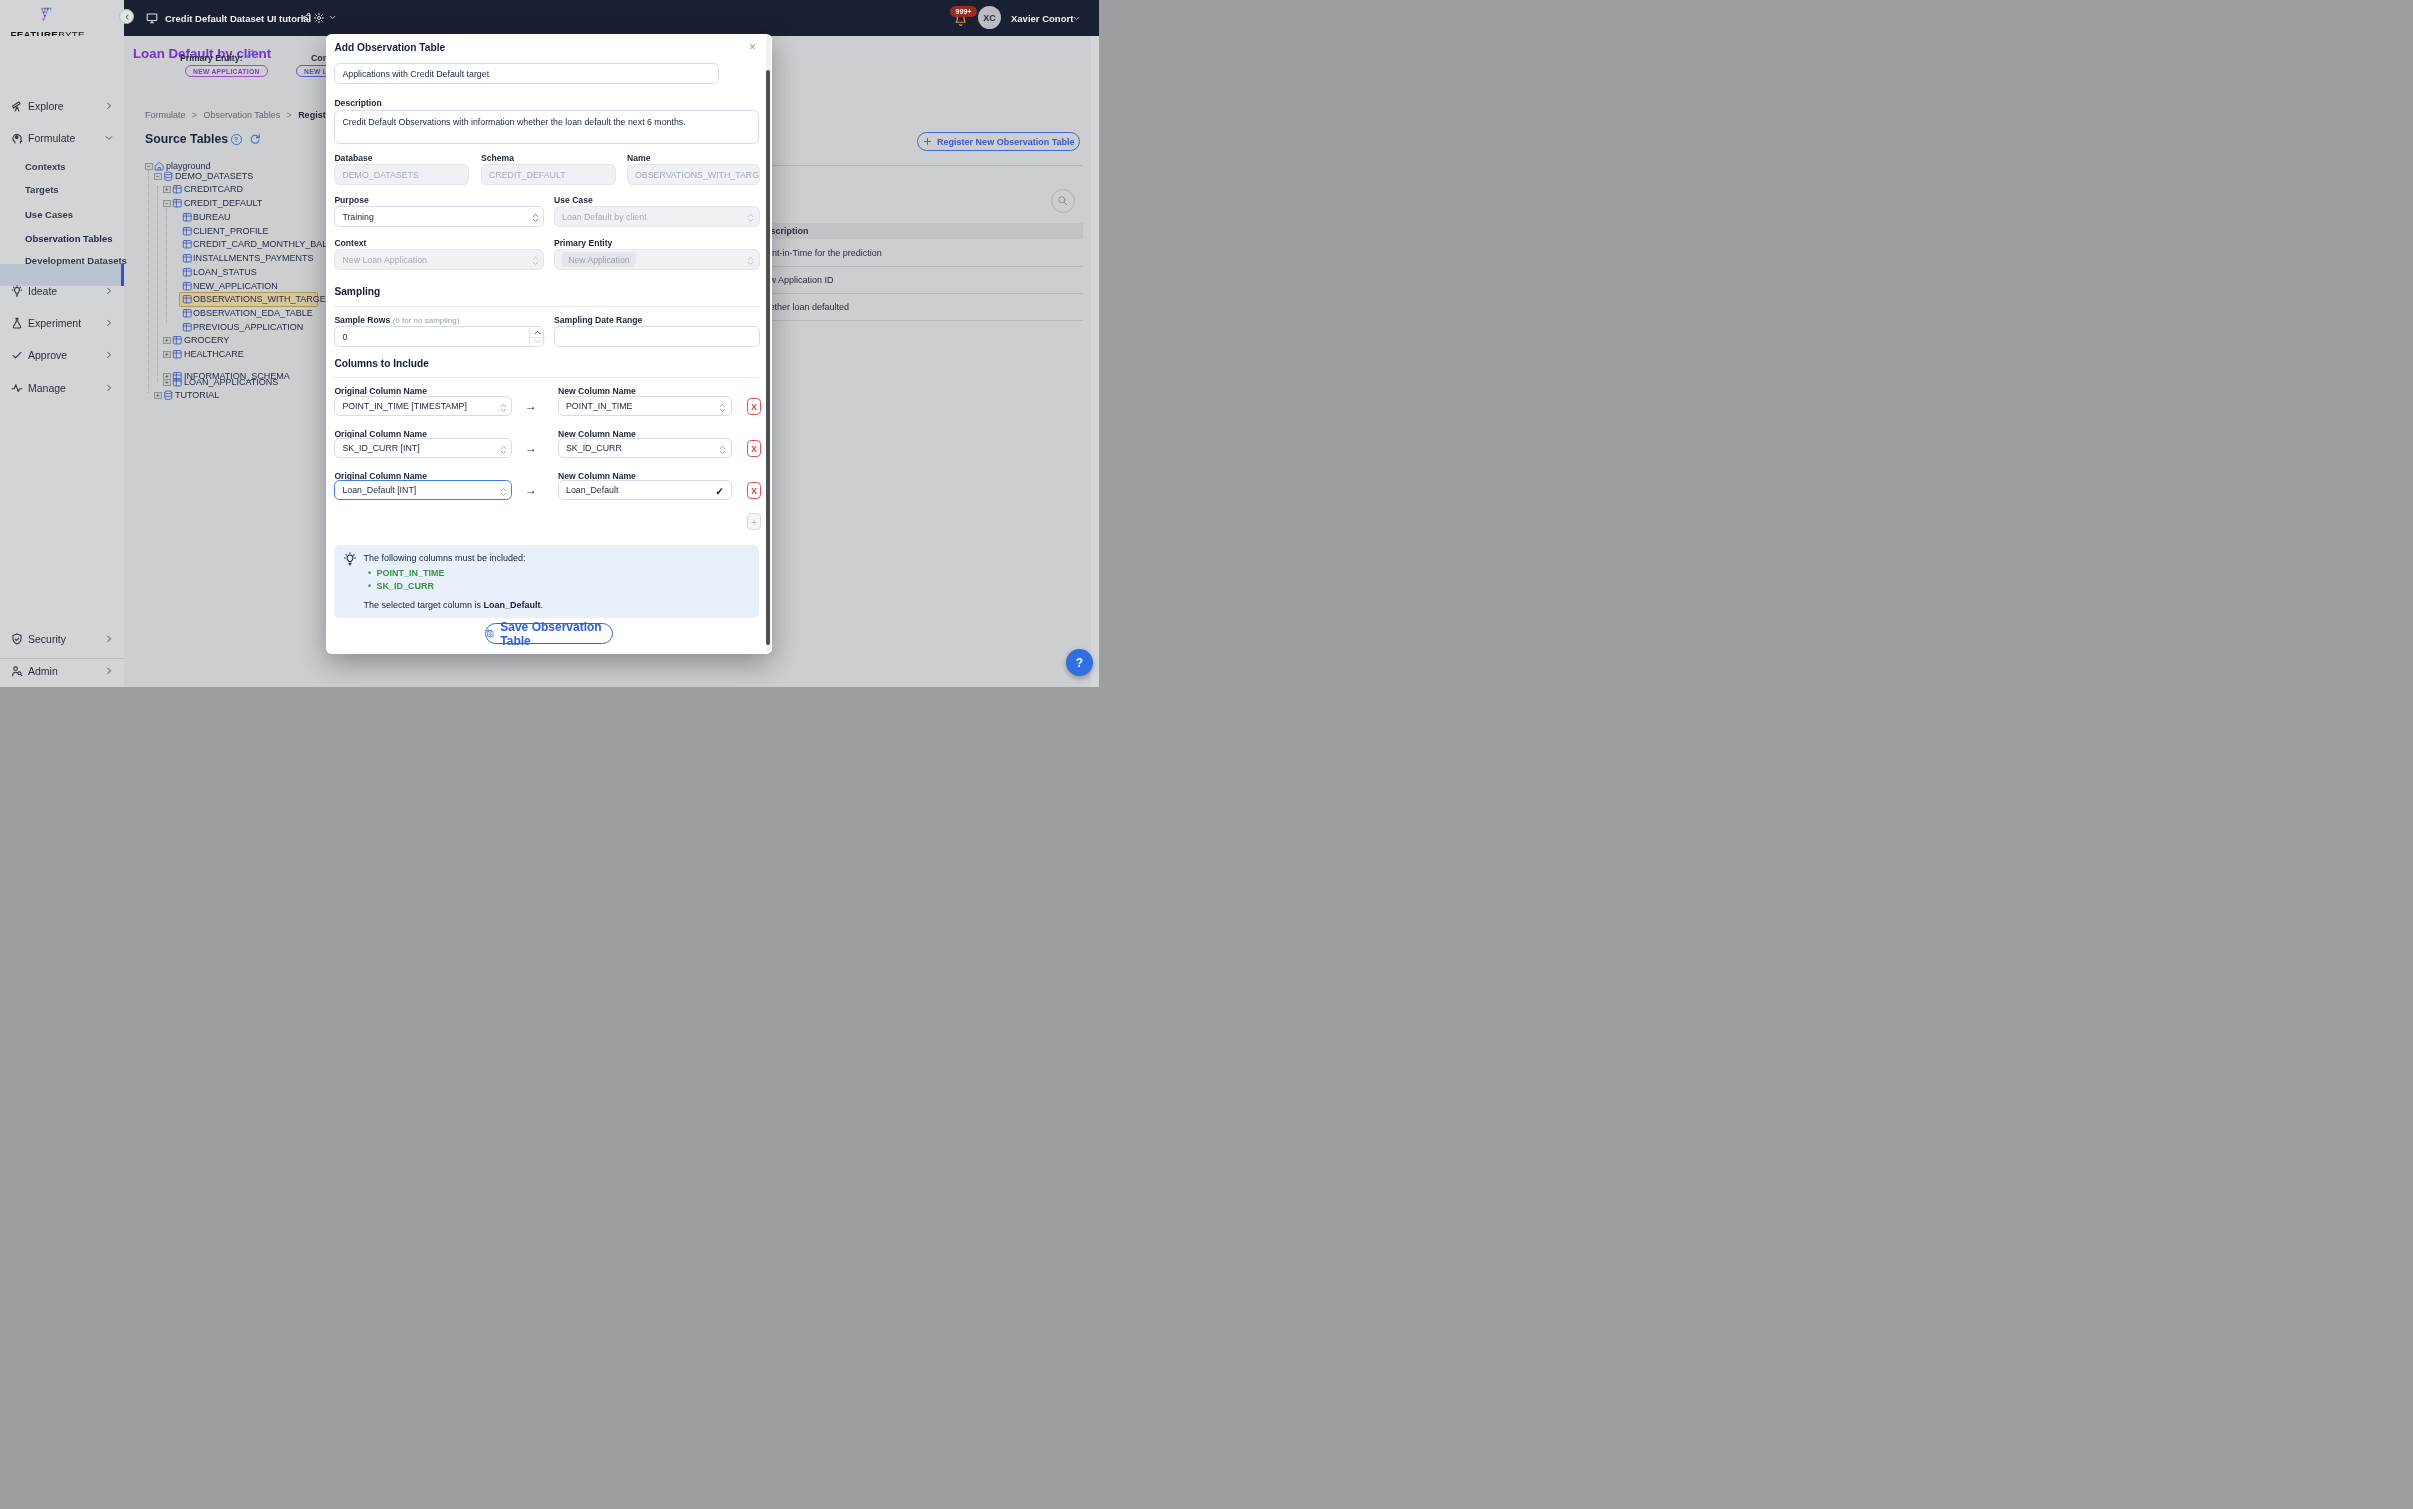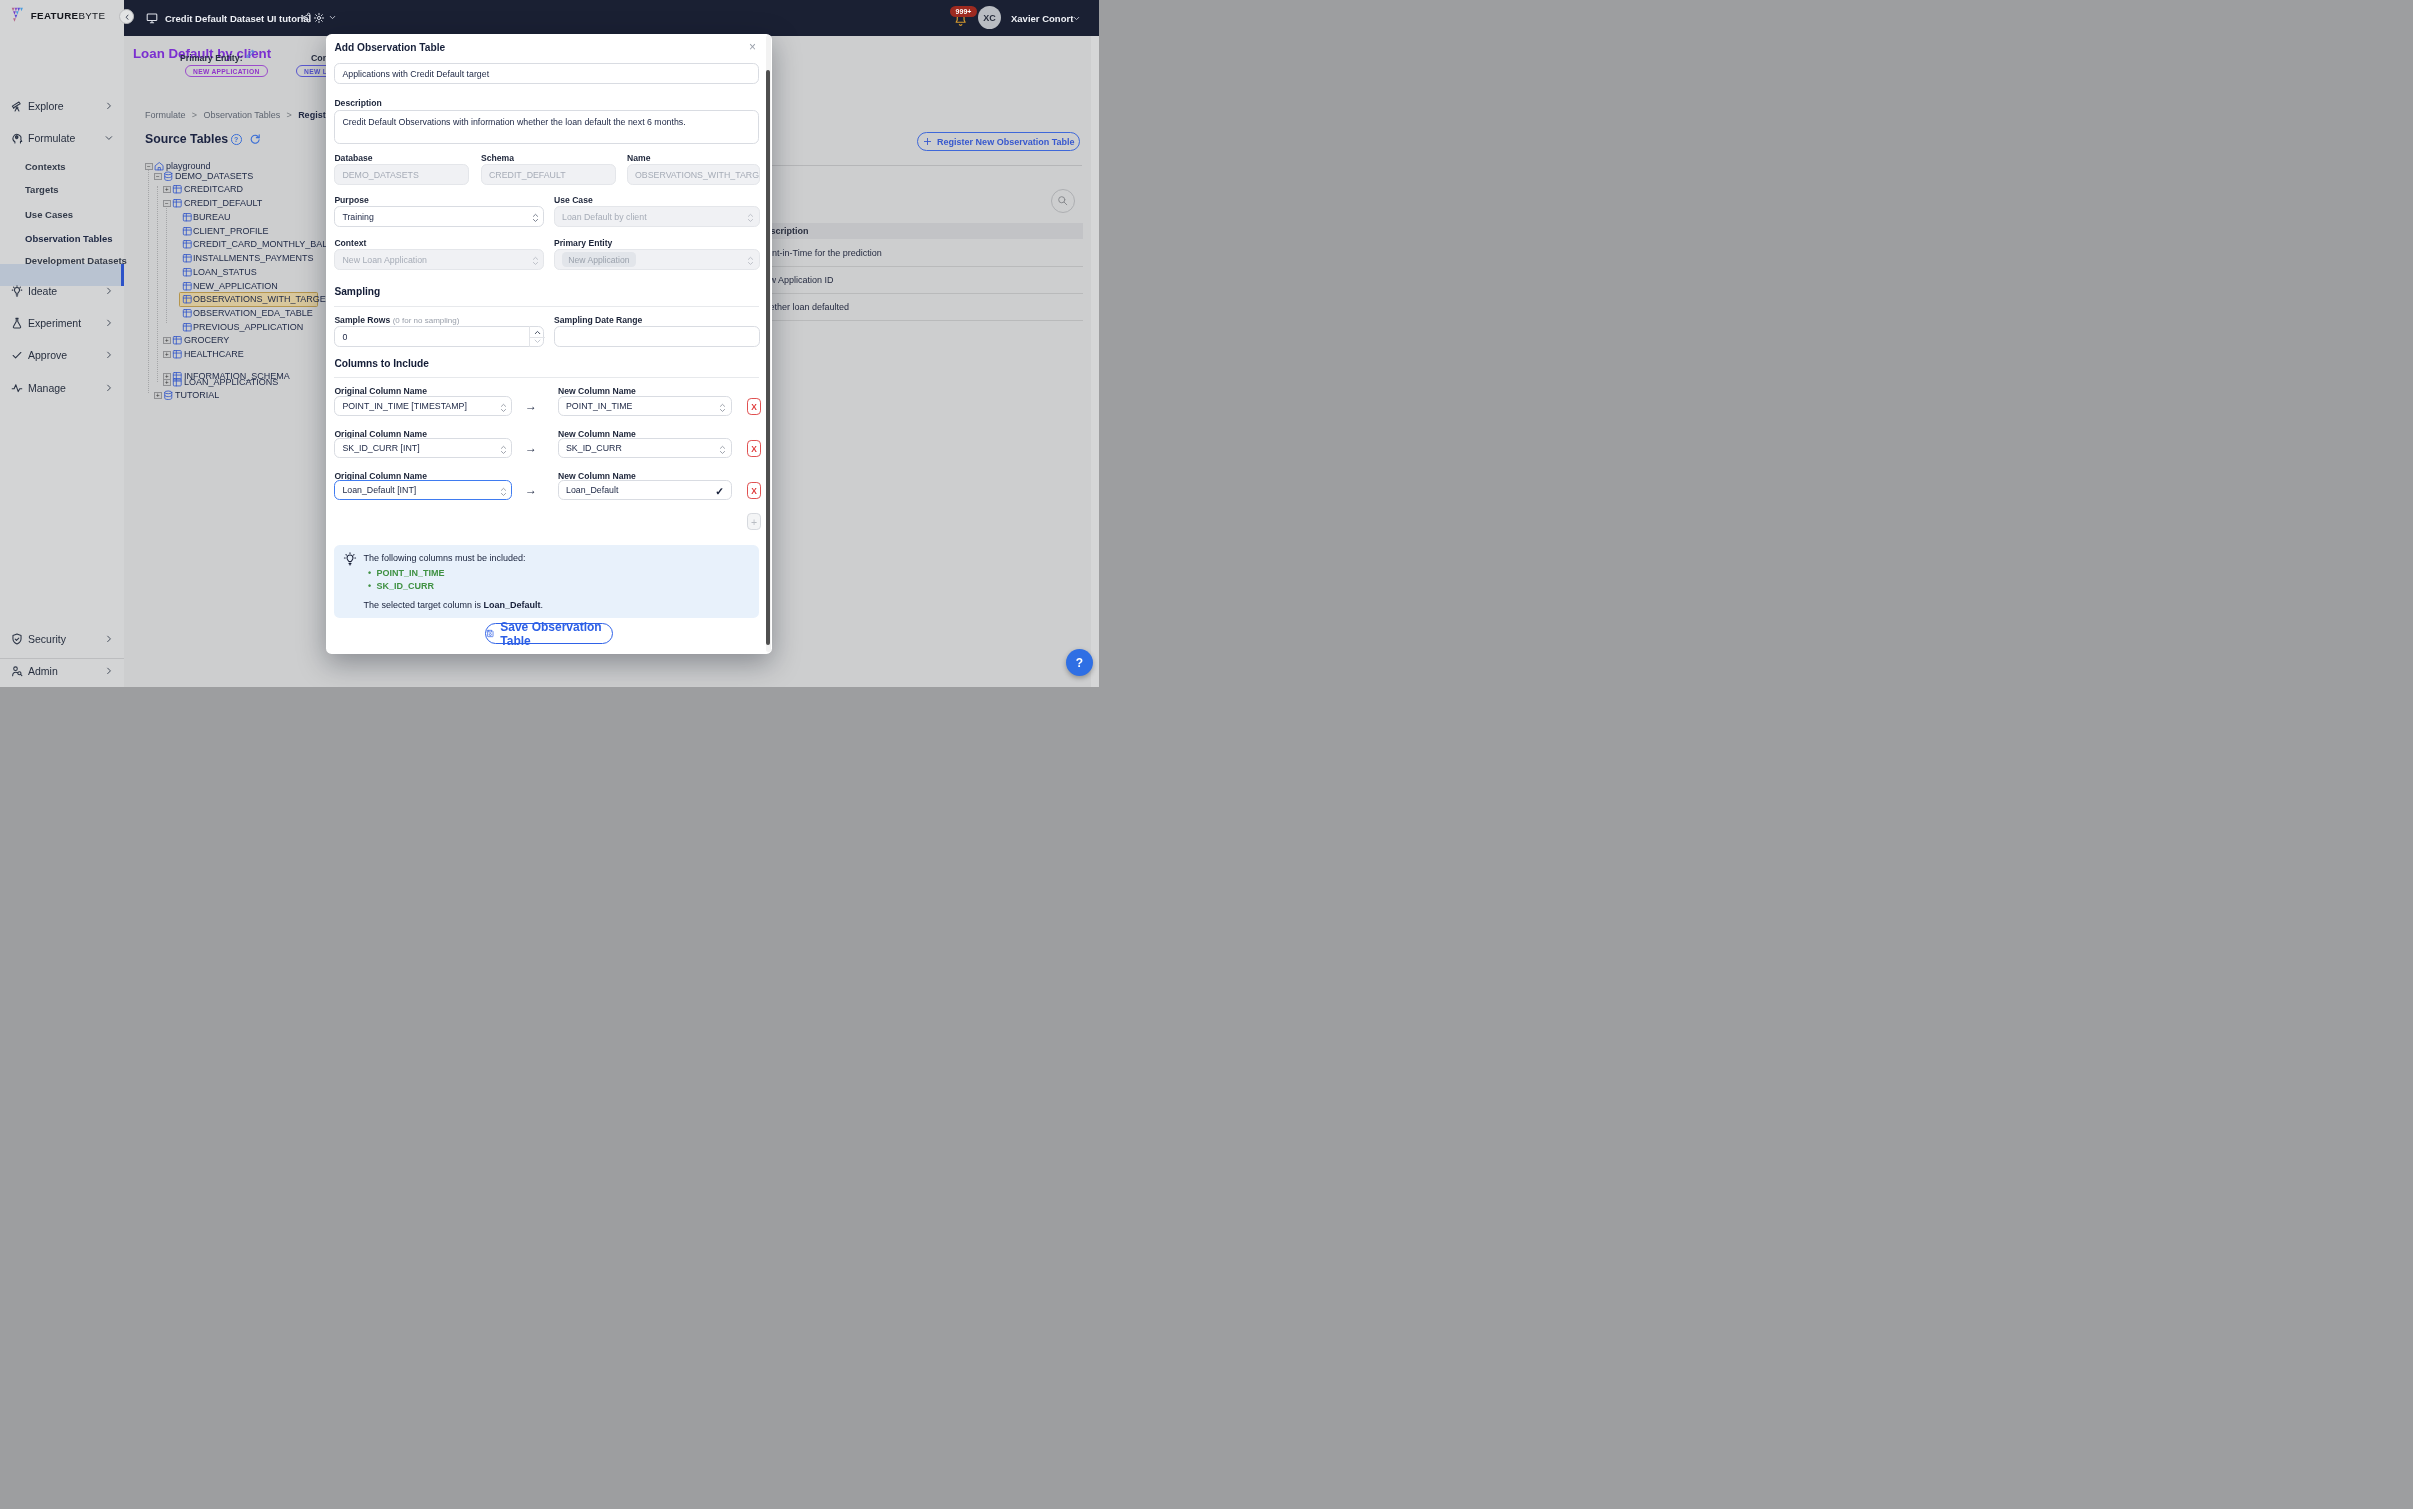--- a/index.html
+++ b/index.html
@@ -8,21 +8,21 @@
     position:relative; width:1099px; height:687px; overflow:hidden;
     background:#cdcecf; font-family:"Liberation Sans", sans-serif;
     -webkit-font-smoothing:antialiased;
   }
   svg { display:block; }
   .abs { position:absolute; }
 
   
   .topbar { position:absolute; left:0; top:0; width:1099px; height:36px; background:#1a2033; }
   .topbar-sidecap { position:absolute; left:0; top:0; width:124px; height:36px; background:#d3d4d5; }
-  .brand { position:absolute; left:10.5px; top:7px; display:flex; align-items:center; gap:4.9px; }
+  .brand { position:absolute; left:10.5px; top:7px; display:flex; align-items:center; gap:4.9px;flex-direction:column; }
   .brand-text { font-size:9.8px; letter-spacing:0.3px; color:#14161c; }
   .brand-text b { font-weight:700; } .brand-text span { font-weight:400; }
   .back-circle { position:absolute; left:119px; top:9px; width:15.4px; height:15.4px; border-radius:50%;
     background:#e2e3e4; border:0.7px solid #bcbdbf; display:flex; align-items:center; justify-content:center; z-index:3; }
   .tb-title { position:absolute; left:165px; top:12.6px; font-size:9.5px; color:#edeff5; font-weight:600; white-space:nowrap; }
   .tb-icon { position:absolute; top:12px; color:#dfe2ea; }
   .badge { position:absolute; left:950px; top:5.6px; min-width:27px; height:11.2px; background:#9d2a20;
     color:#fff; font-size:7px; font-weight:700; border-radius:6.3px; display:flex; align-items:center; justify-content:center; padding:0 3.5px; z-index:2;}
   .avatar { position:absolute; left:978px; top:6.3px; width:23px; height:23px; border-radius:50%;
     background:#b9bcc2; color:#272c3c; font-size:9px; font-weight:700; display:flex; align-items:center; justify-content:center; }
@@ -548,21 +548,21 @@
   <div class="back-circle">
     <svg width="8.4" height="8.4" viewBox="0 0 16 16" fill="none" stroke="#3a4252" stroke-width="1.8" stroke-linecap="round">
         <path d="M9.5 4 L6 8 9.5 12"></path>
       </svg>
   </div>
 
   <div class="modal">
     <div class="m-title">Add Observation Table</div>
     <div class="m-close">×</div>
 
-    <div class="fld noarrow" style="left:8.4px;top:29px;width:425px">
+    <div class="fld noarrow" style="left:8.4px;top:29px;width:385px">
       <span>Applications with Credit Default target</span>
     </div>
 
     <div class="m-label" style="left:8.4px;top:64px">Description</div>
     <div class="fld noarrow" style="left:8.4px;top:76px;width:425px;height:34px;align-items:flex-start;padding-top:5.6px">
       <span>Credit Default Observations with information whether the loan default the next 6 months.</span>
     </div>
 
     <div class="m-label" style="left:8.4px;top:119px">Database</div>
     <div class="m-label" style="left:155px;top:119px">Schema</div>

